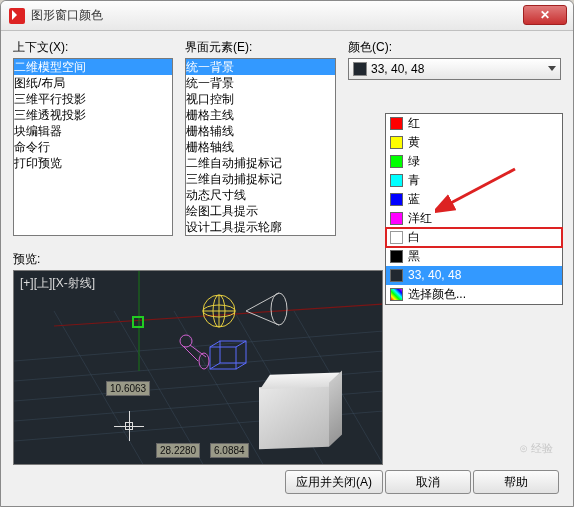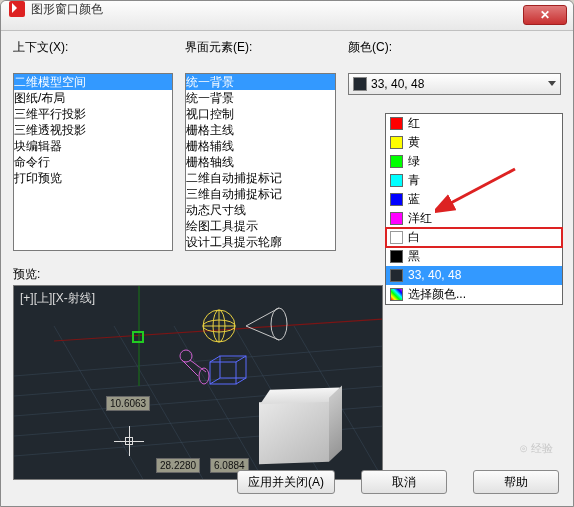--- a/index.html
+++ b/index.html
@@ -1,26 +1,26 @@
 <!DOCTYPE html>
 <html><head>
 <meta charset="utf-8">
 <style>
 *{box-sizing:border-box;margin:0;padding:0;font-family:"Microsoft YaHei","SimSun",sans-serif;font-size:12px}
 body{background:#d4d0c8;width:574px;height:507px;overflow:hidden}
 .window{width:574px;height:507px;background:#fff;border:1px solid #8a8a8a;border-radius:6px 6px 0 0;position:relative}
-.titlebar{height:30px;background:linear-gradient(#fdfdfd,#e8e8e8);border-bottom:1px solid #c0c0c0;border-radius:6px 6px 0 0;display:flex;align-items:flex-start;padding:0 8px;position:relative}
+.titlebar{height:30px;background:linear-gradient(#fdfdfd,#e8e8e8);border-bottom:1px solid #c0c0c0;border-radius:6px 6px 0 0;display:flex;align-items:center;padding:0 8px;position:relative}
 .titlebar .logo{width:16px;height:16px;background:#d22;border-radius:2px;margin-right:6px;position:relative}
 .titlebar .logo::before{content:"";position:absolute;left:3px;top:2px;width:0;height:0;border-left:5px solid #fff;border-top:5px solid transparent;border-bottom:5px solid transparent}
 .titlebar .title{color:#333}
 .titlebar .closebtn{position:absolute;right:6px;top:4px;width:44px;height:20px;background:linear-gradient(#e07a7a,#c83030);border:1px solid #a02020;border-radius:3px;display:flex;align-items:center;justify-content:center;color:#fff;font-weight:bold;cursor:pointer}
 .body{padding:8px 12px 12px 12px;background:#f0f0f0;height:calc(100% - 30px);position:relative}
 .row1{display:flex;gap:12px}
 .col{display:flex;flex-direction:column}
-.col .lbl{margin-bottom:17px;color:#000}
+.col .lbl{margin-bottom:2px;color:#000}
 .listbox{border:1px solid #7a7a7a;background:#fff;height:178px;overflow:hidden}
 .listbox .item{padding:1px 0;white-space:nowrap;line-height:14px}
 .listbox .item.sel{background:#3399ff;color:#fff}
 .col1{width:160px}
 .col2{width:151px}
 .col3{flex:1}
 .combo{height:22px;border:1px solid #7a7a7a;background:linear-gradient(#fff,#e7e7e7);display:flex;align-items:center;padding:0 4px;position:relative}
 .combo .sw{width:14px;height:14px;border:1px solid #888;margin-right:4px}
 .combo .arr{position:absolute;right:4px;top:7px;width:0;height:0;border-left:4px solid transparent;border-right:4px solid transparent;border-top:5px solid #444}
 .dropdown{position:absolute;top:82px;right:10px;width:178px;background:#fff;border:1px solid #666;z-index:10}
@@ -38,21 +38,21 @@
 .axis-y{stroke:#1a6a1a;stroke-width:1.2}
 .green-sq{position:absolute;left:118px;top:45px;width:12px;height:12px;border:2px solid #2c2}
 .cursor-cross{position:absolute;left:115px;top:155px}
 .cursor-cross .h{position:absolute;width:30px;height:1px;background:#ddd;top:0;left:-15px}
 .cursor-cross .v{position:absolute;height:30px;width:1px;background:#ddd;left:0;top:-15px}
 .cursor-cross .box{position:absolute;width:8px;height:8px;border:1px solid #ddd;left:-4px;top:-4px}
 .dim-label{position:absolute;background:#9a9a88;color:#111;font-size:10px;padding:1px 3px;border:1px solid #666}
 .cube{position:absolute;left:245px;top:115px;width:70px;height:62px;background:linear-gradient(145deg,#e8e8e8,#b8b8b8);transform:skewY(-2deg)}
 .cube::before{content:"";position:absolute;top:-12px;left:6px;width:70px;height:14px;background:linear-gradient(#f5f5f5,#dcdcdc);transform:skewX(-35deg)}
 .cube::after{content:"";position:absolute;right:-13px;top:-8px;width:13px;height:64px;background:linear-gradient(#c8c8c8,#989898);transform:skewY(-42deg)}
-.footer{position:absolute;bottom:12px;right:14px;display:flex;gap:26px}
+.footer{position:absolute;bottom:12px;right:14px;display:flex;gap:2px}
 .btn{min-width:86px;height:24px;border:1px solid #8a8a8a;background:linear-gradient(#fcfcfc,#e2e2e2);border-radius:3px;cursor:pointer;padding:0 10px}
 .watermark{position:absolute;right:20px;bottom:50px;color:#aaa;font-size:11px;opacity:.6}
 </style>
 </head>
 <body>
 
 <div class="window">
   <div class="titlebar">
     <div class="logo"></div>
     <div class="title">图形窗口颜色</div>

